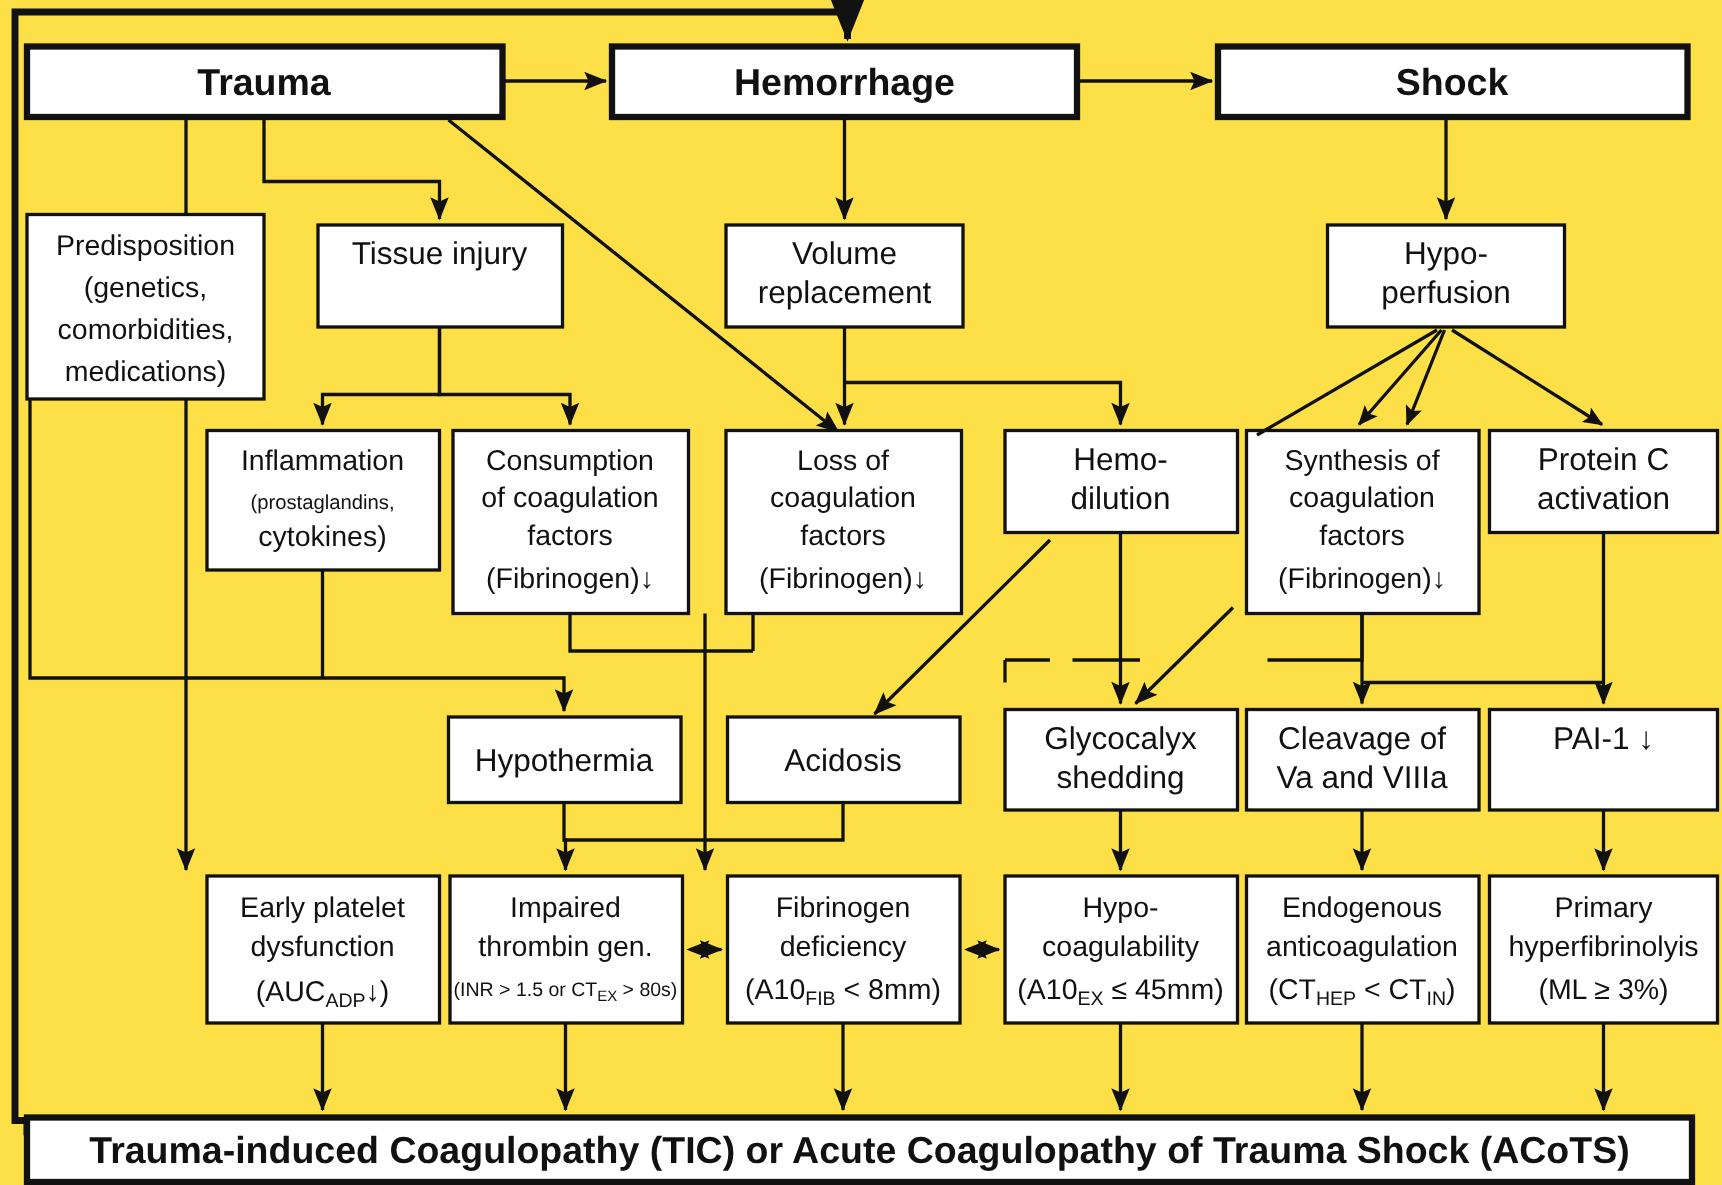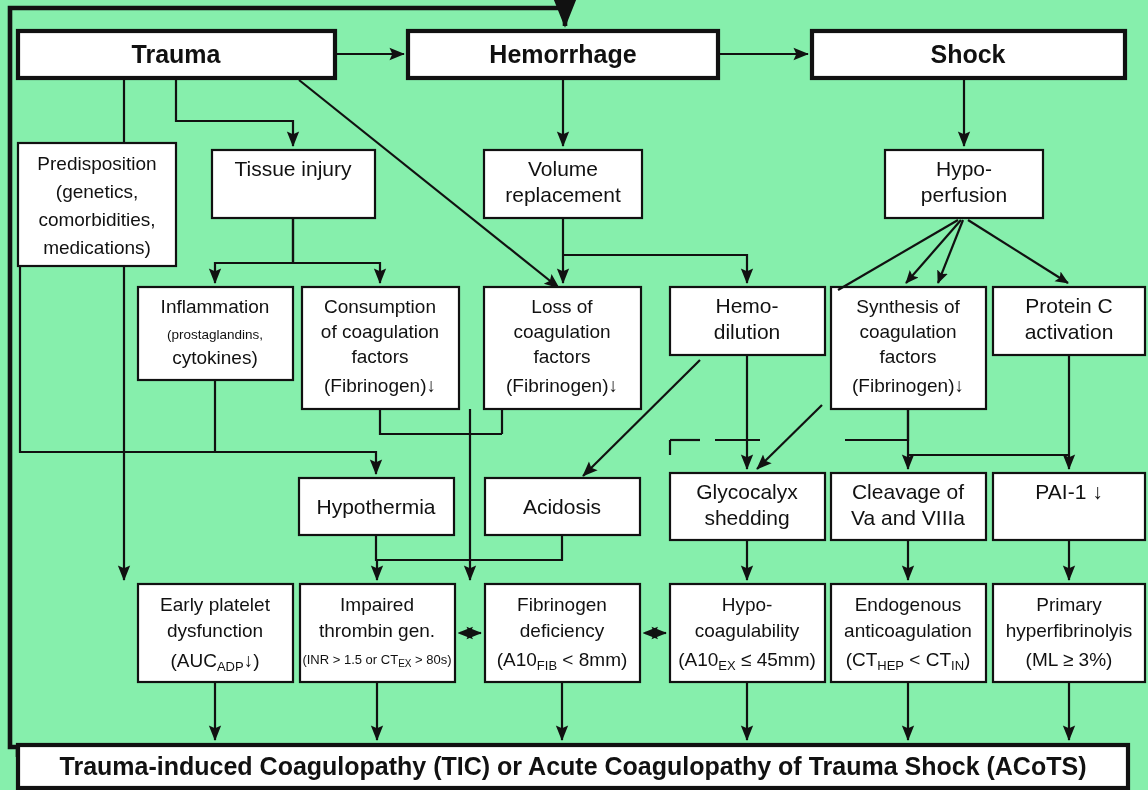--- a/index.html
+++ b/index.html
@@ -1,17 +1,17 @@
 <!DOCTYPE html>
 <html><head>
 <meta charset="utf-8">
 <style>
   html,body{margin:0;padding:0;background:#ffffff;}
   body{font-family:"Liberation Sans", sans-serif;}
-  #stage{position:relative;width:1148px;height:790px;background:#86efac;overflow:hidden;}
+  #stage{position:relative;width:1148px;height:790px;background:#fde047;overflow:hidden;}
   svg#flow{position:absolute;left:0;top:0;width:1148px;height:790px;}
   .boxtext{font-family:"Liberation Sans", sans-serif;fill:#111;text-anchor:middle;}
   .t-reg{font-size:21px;}
   .t-sm{font-size:19px;}
   .t-xs{font-size:13.5px;}
   .t-sub{font-size:13px;}
   .t-hdr{font-size:25px;font-weight:bold;}
   .t-banner{font-size:25px;font-weight:bold;}
   rect.nodebox{fill:#ffffff;stroke:#111111;stroke-width:2.2;}
   rect.nodebox.thick{stroke-width:4.2;}

